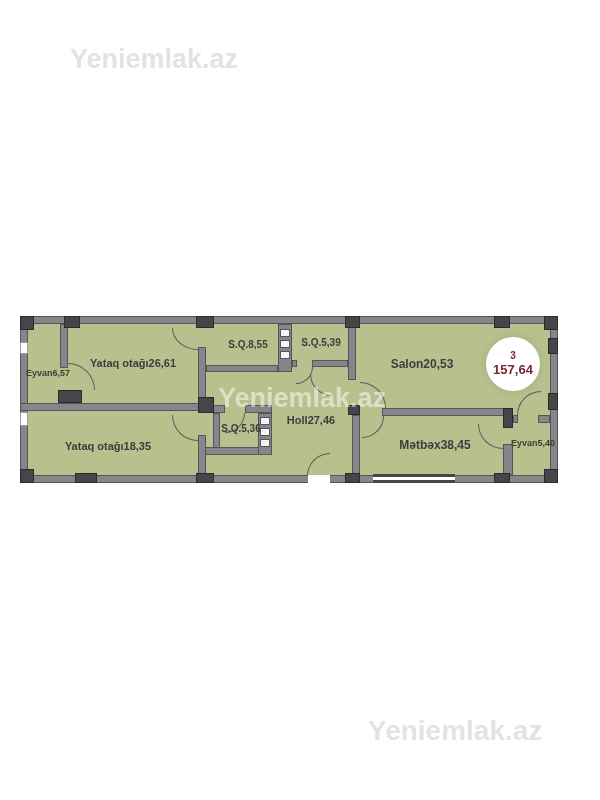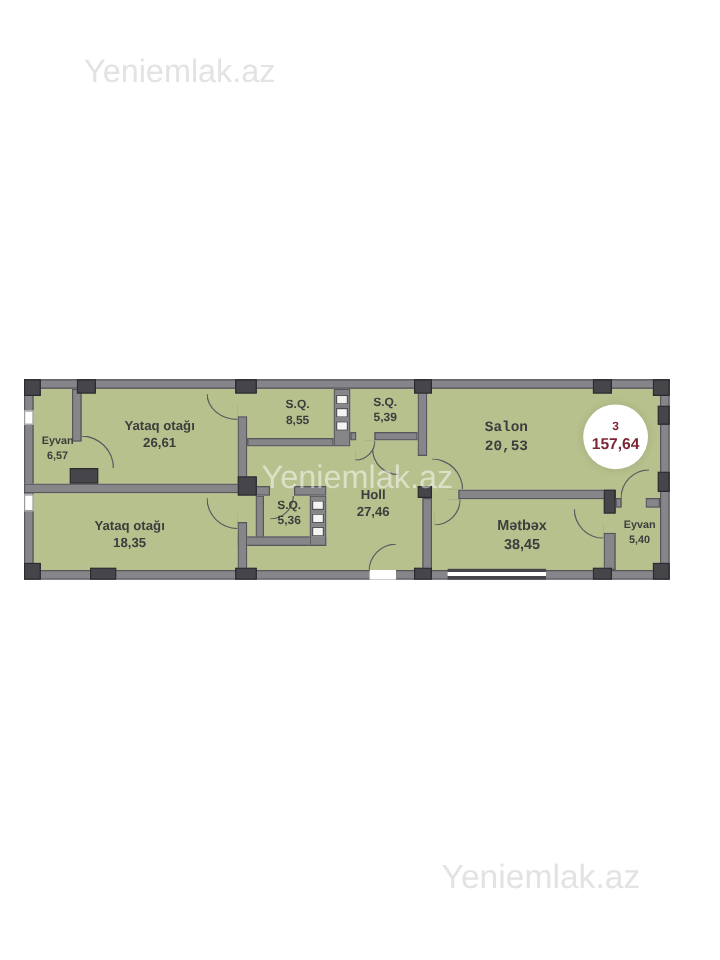--- a/index.html
+++ b/index.html
@@ -1,40 +1,40 @@
 <!DOCTYPE html>
 <html><head>
 <meta charset="utf-8">
 <style>
   html,body{margin:0;padding:0;}
   body{
     width:600px;height:800px;position:relative;background:#ffffff;
     font-family:"Liberation Sans", sans-serif;overflow:hidden;
   }
-  .wm{position:absolute;font-weight:400;white-space:nowrap;}
+  .wm{position:absolute;font-weight:700;white-space:nowrap;}
   .wm-top{left:70px;top:44px;font-size:27px;color:#e3e3e5;}
   .wm-mid{left:218px;top:383px;font-size:27px;color:rgba(255,255,255,0.5);z-index:40;}
   .wm-bottom{left:368px;top:715px;font-size:28px;color:#e3e3e5;}
 
   .plan{position:absolute;left:20px;top:316px;width:538px;height:167px;}
   .floor{position:absolute;left:4px;top:4px;width:530px;height:159px;background:#b6c18d;}
   .w{position:absolute;background:#85858a;box-shadow:inset 0 0 0 1px #55555a;}
   .p{position:absolute;background:#45454a;box-shadow:inset 0 0 0 1px #2a2a2f;}
   .win{position:absolute;background:#ffffff;border:1px solid #9a9aa0;box-sizing:border-box;}
   .duct{position:absolute;background:#f4f4f2;border:1px solid #55555a;box-sizing:border-box;}
   .glwin{position:absolute;background:linear-gradient(to bottom,#45454a 0 3px,#ffffff 3px 6px,#45454a 6px 9px);}
   .arc{position:absolute;border:1px solid #5a5a5f;background:transparent;box-sizing:border-box;}
   .arc-tr{border-top-right-radius:100%;border-left:none;border-bottom:none;}
   .arc-tl{border-top-left-radius:100%;border-right:none;border-bottom:none;}
   .arc-br{border-bottom-right-radius:100%;border-left:none;border-top:none;}
   .arc-bl{border-bottom-left-radius:100%;border-right:none;border-top:none;}
 
   .room-label{
     position:absolute;transform:translate(-50%,-50%);
-    display:flex;flex-direction:column;align-items:center;text-align:center;
+    display:flex;flex-direction:row;align-items:center;text-align:center;
     font-weight:700;color:#3d3d3d;line-height:1.3;white-space:nowrap;z-index:30;
   }
   .sz-l{font-size:12px;}
   .sz-m{font-size:11px;}
   .sz-s{font-size:10px;}
   .sz-xs{font-size:9px;}
 
   .badge{
     position:absolute;left:466px;top:21px;width:54px;height:54px;border-radius:50%;
     background:#ffffff;box-shadow:0 0 8px rgba(0,0,0,0.10);
@@ -129,21 +129,21 @@
     <span>26,61</span>
   </div>
   <div class="room-label sz-s" style="left:228px;top:28px;">
     <span>S.Q.</span>
     <span>8,55</span>
   </div>
   <div class="room-label sz-s" style="left:301px;top:26px;">
     <span>S.Q.</span>
     <span>5,39</span>
   </div>
-  <div class="room-label sz-l" style="left:402px;top:49px;font-family:Liberation Mono, monospace;">
+  <div class="room-label sz-l" style="left:402px;top:49px;">
     <span>Salon</span>
     <span>20,53</span>
   </div>
   <div class="room-label sz-m" style="left:88px;top:130px;">
     <span>Yataq otağı</span>
     <span>18,35</span>
   </div>
   <div class="room-label sz-s" style="left:221px;top:112px;">
     <span>S.Q.</span>
     <span>5,36</span>

